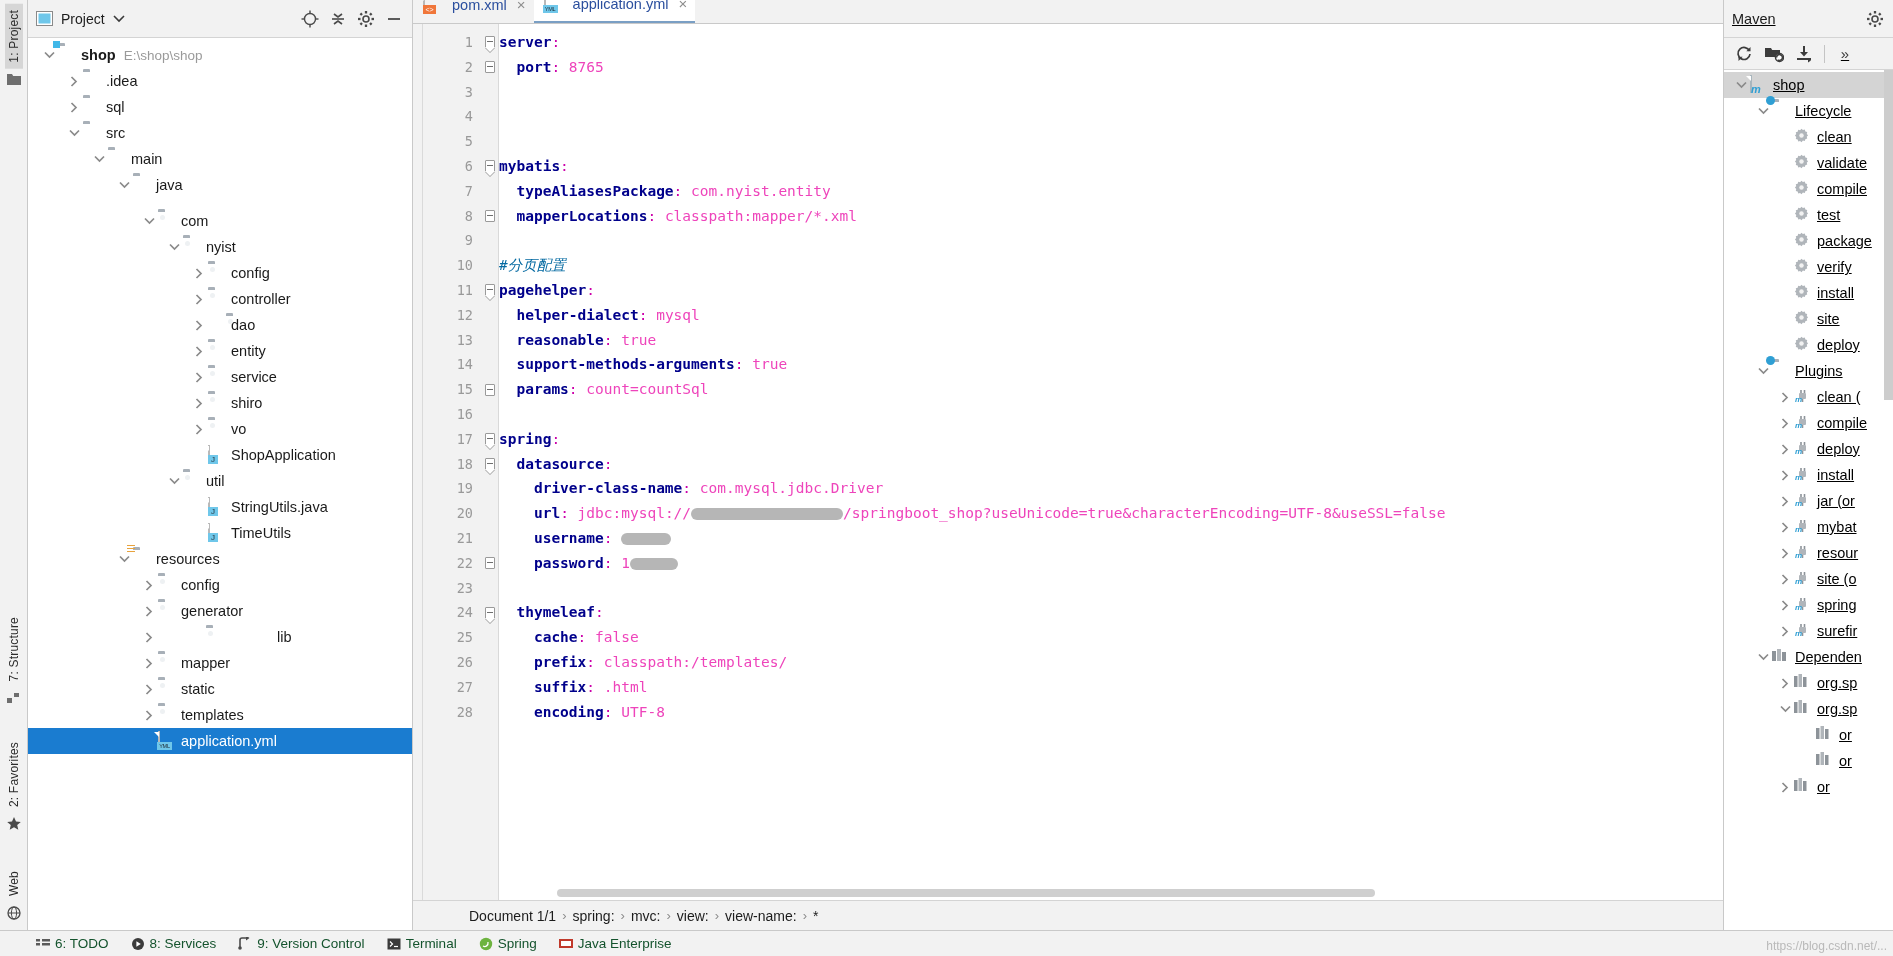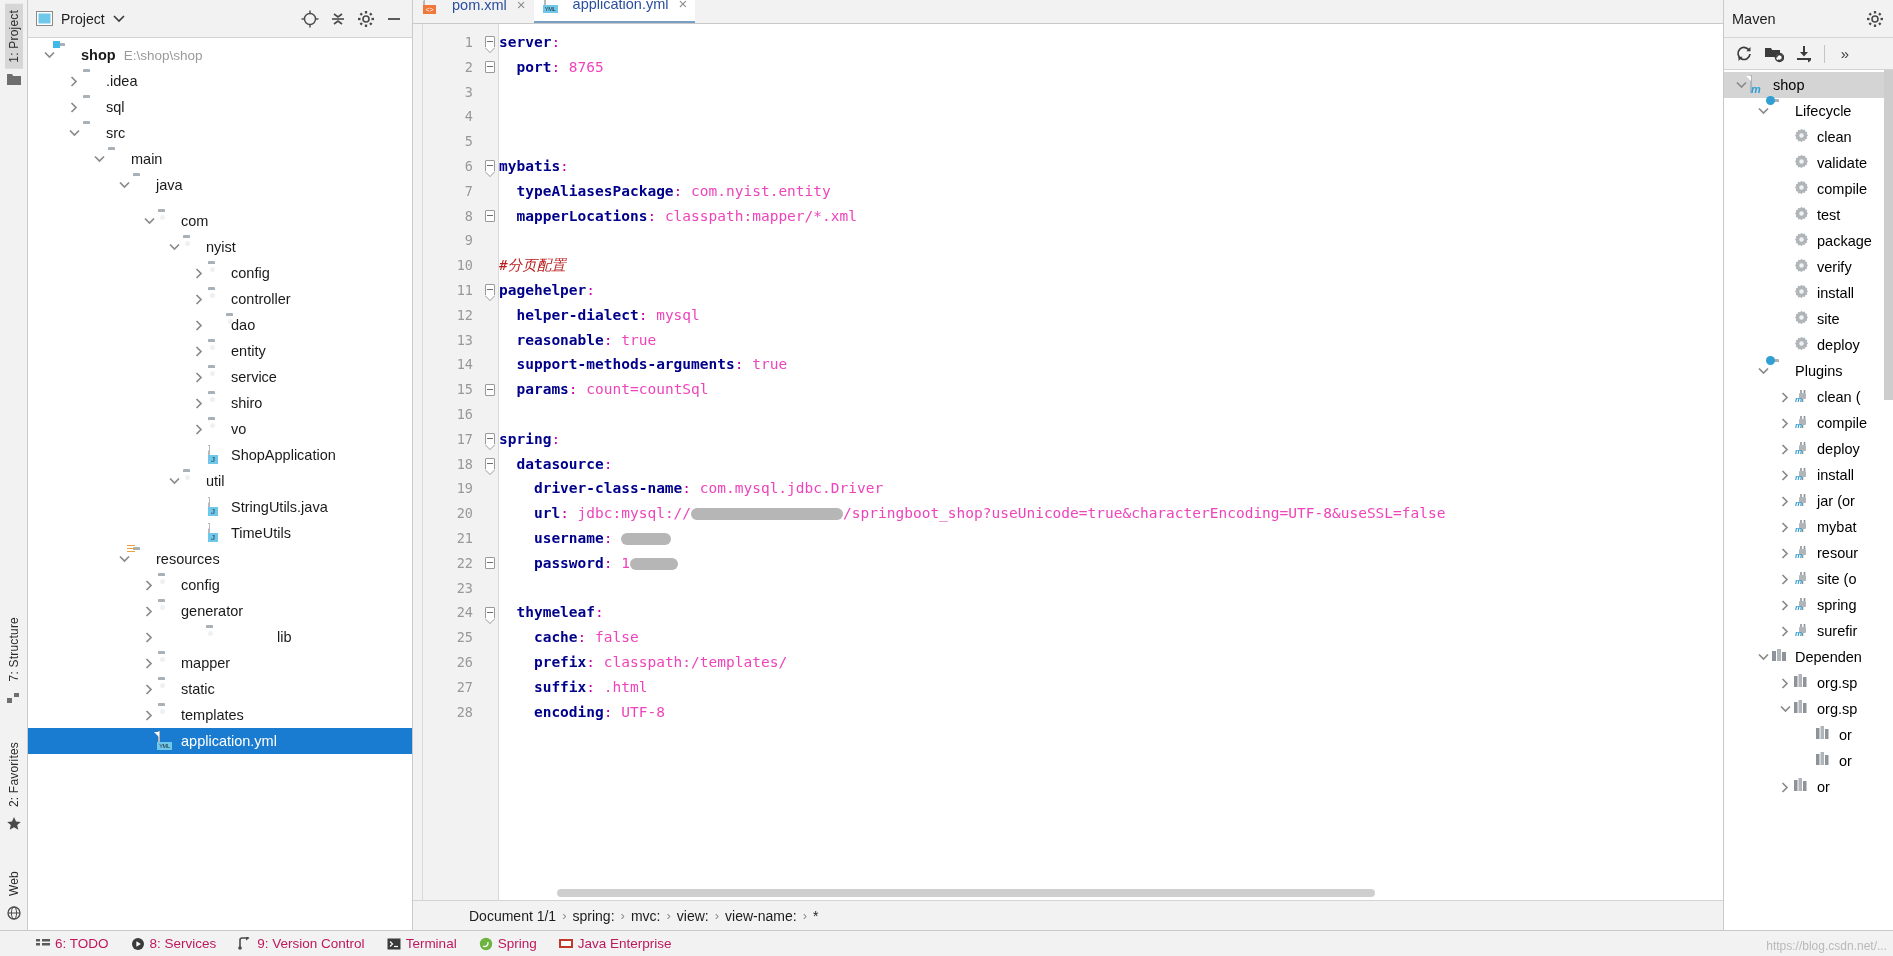--- a/index.html
+++ b/index.html
@@ -96,49 +96,49 @@
      border-left:5px solid transparent; border-right:5px solid transparent; border-top:5px solid #ffffff;
      filter: drop-shadow(0 1px 0 #9a9a9a);}
   .fold-end { border-radius:1px; }
   .fold-end:after { content:''; position:absolute; left:1px; top:4px; width:6px; height:1px; background:#6f6f6f;}
   .code-area { flex:1; position:relative; overflow:hidden; padding-top:6px; background:#ffffff; }
   .cline { height:24.8px; line-height:24.8px; font-family:"DejaVu Sans Mono", monospace; font-size:14.5px; white-space:pre; }
   .k { color:#00008b; font-weight:bold; }
   .colon { color:#cc00aa; }
   .v { color:#ee44bb; }
   .num { color:#ee44bb; }
-  .cmt { color:#b91c1c; font-style:italic; }
+  .cmt { color:#0369a1; font-style:italic; }
   .redact { display:inline-block; background:#b6b6b6; border-radius:7px; vertical-align:middle; height:12px;}
 
   
   .marker-strip { width:22px; background:#ffffff; position:relative; border-left:1px solid #efefef; flex:0 0 22px;}
   .mk { position:absolute; right:6px; width:3px; }
   .off-label { position:absolute; right:4px; top:6px; font-size:11px; color:#7d7d7d; font-weight:bold; letter-spacing:0.5px;}
 
   
   .hscroll { position:absolute; left:58px; right:30px; bottom:3px; height:8px; background:transparent; }
   .hscroll .thumb { height:8px; background:#cfcfcf; border-radius:4px; width:72%; }
 
   
   .breadcrumb { height:30px; border-top:1px solid #d4d4d4; background:#f2f2f2; display:flex; align-items:center; padding-left:56px; gap:6px; font-size:14px; color:#1c1c1c;}
   .bc-sep { color:#8d8d8d; font-size:13px; }
 
   
-  .maven-panel { width:170px; flex:0 0 170px; background:#ffffff; display:flex; flex-direction:column; border-left:1px solid #c9c9c9; }
+  .maven-panel { width:170px; flex:0 0 170px; background:#ffffff; display:flex; flex-direction:column; border-left:1px solid #c9c9c9;text-decoration:underline; }
   .maven-header { height:38px; background:#f2f2f2; display:flex; align-items:center; padding:0 8px; border-bottom:1px solid #d4d4d4;}
   .maven-title { font-size:14.5px; color:#1c1c1c; flex:1; }
   .maven-toolbar { height:32px; background:#f2f2f2; display:flex; align-items:center; gap:10px; padding:0 10px; border-bottom:1px solid #d4d4d4;}
   .mtb-icon { width:20px; height:20px; cursor:pointer; display:flex; align-items:center; justify-content:center;}
   .mvn-tree { flex:1; overflow:hidden; font-size:14px; position:relative; padding-top:2px;}
   .mrow { height:26px; display:flex; align-items:center; white-space:nowrap; cursor:pointer; }
   .mrow.selected { background:#d4d4d4; }
   .mvn-scroll { position:absolute; right:0; top:0; width:9px; height:330px; background:#cdcdcd; }
 
   
-  .statusbar { height:26px; background:#f2f2f2; border-top:1px solid #c9c9c9; display:flex; align-items:center; gap:22px; padding-left:36px; font-size:13.5px; color:#be185d;}
+  .statusbar { height:26px; background:#f2f2f2; border-top:1px solid #c9c9c9; display:flex; align-items:center; gap:22px; padding-left:36px; font-size:13.5px; color:#14532d;}
   .sb-item { display:flex; align-items:center; gap:5px; cursor:pointer; }
   .watermark { position:absolute; right:6px; bottom:3px; font-size:12px; color:#b9b9b9; }
   svg { display:block; }
 </style>
 </head>
 <body>
 
 <div class="app">
 
   <div class="main-row">

